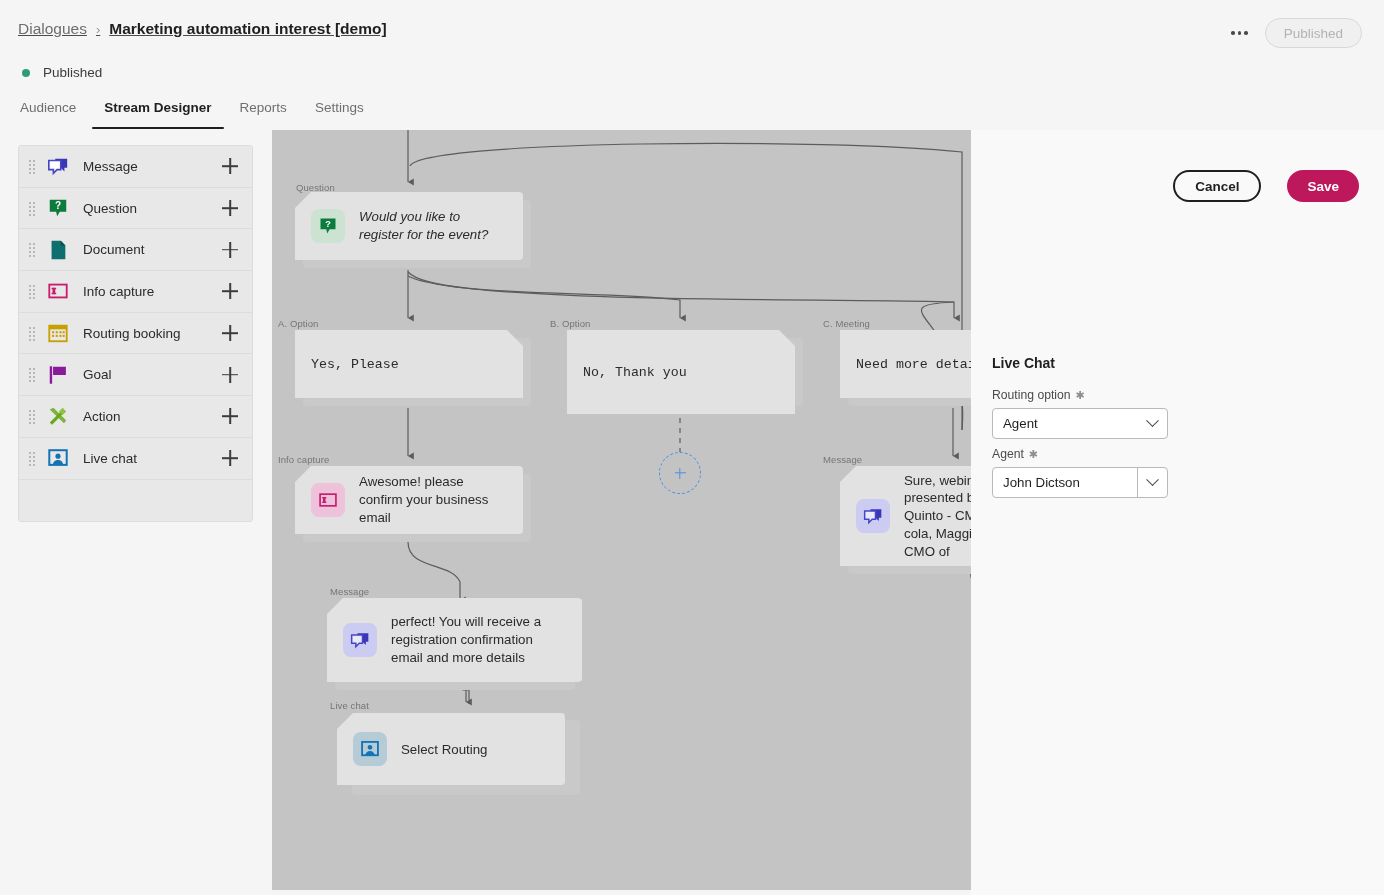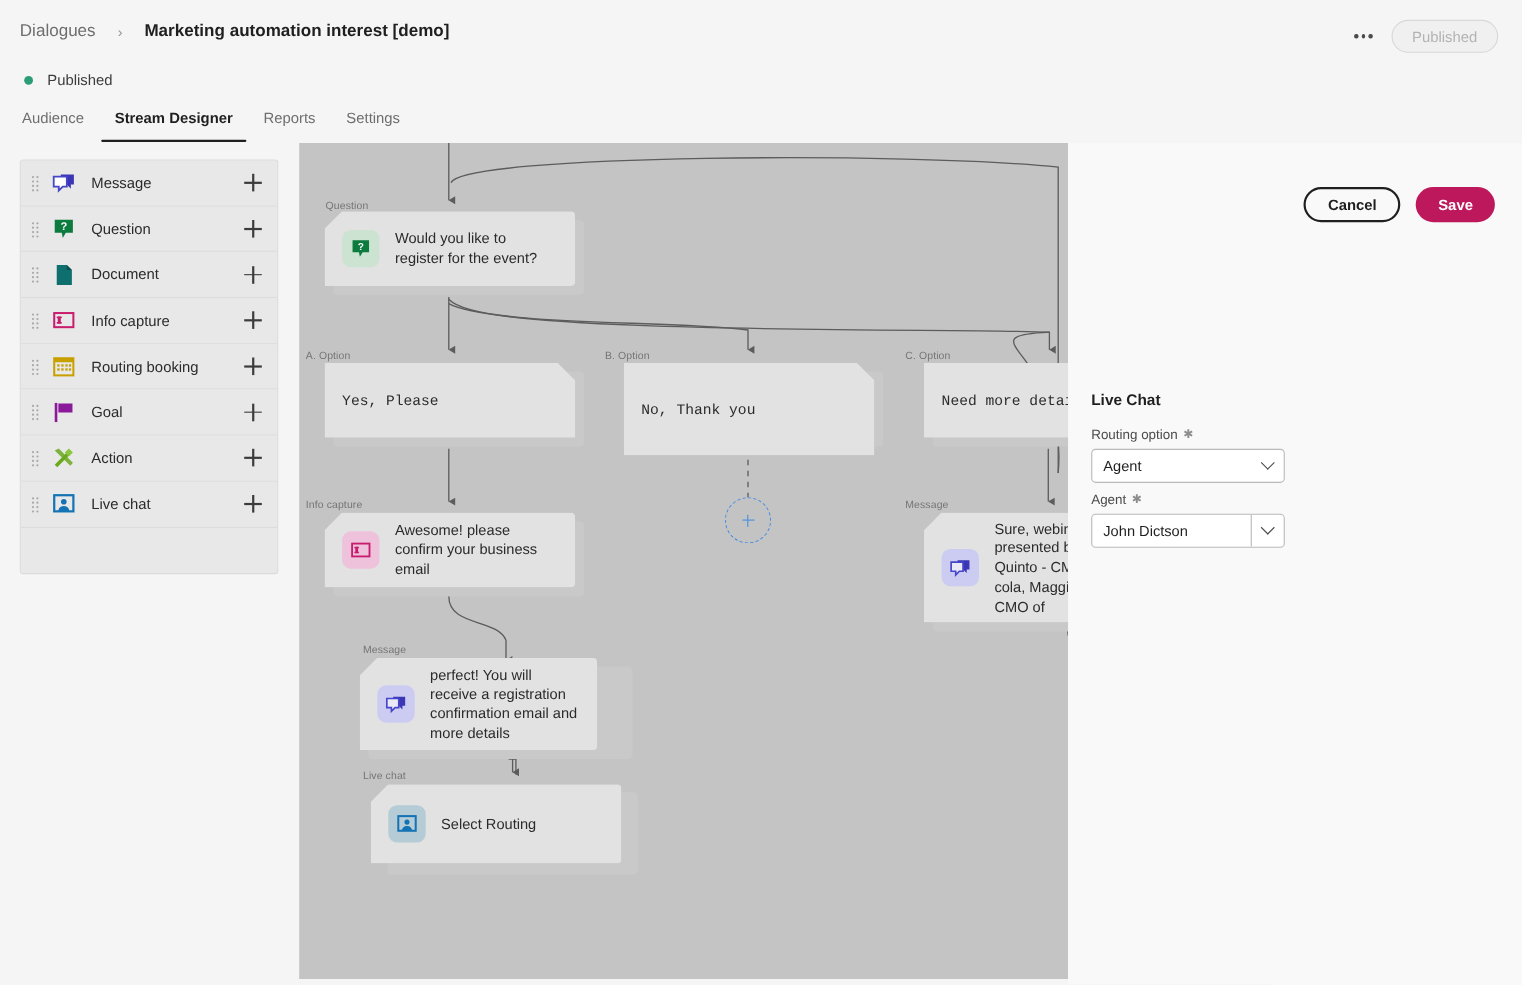--- a/index.html
+++ b/index.html
@@ -7,22 +7,22 @@
     width: 1384px; height: 895px;
     background: #f5f5f5;
     font-family: "Liberation Sans", sans-serif;
     overflow: hidden;
   }
   #app { position: relative; width: 1384px; height: 895px; background: #f5f5f5; }
 
   
   .breadcrumb {
     position: absolute; left: 18px; top: 20px;
-    display: flex; align-items: center; gap: 20px;
-    font-size: 15.5px; color: #4b4b4b;
+    display: flex; align-items: center; gap: 9px;
+    font-size: 15.5px; color: #4b4b4b; text-decoration: underline;
   }
   .breadcrumb .crumb-root { color: #6e6e6e; cursor: pointer; }
   .breadcrumb .crumb-sep { color: #959595; font-size: 13px; }
   .breadcrumb .crumb-current { color: #1f1f1f; font-weight: bold; }
 
   .header-actions {
     position: absolute; right: 22px; top: 18px;
     display: flex; align-items: center; gap: 12px;
   }
   .dots-btn {
@@ -141,21 +141,21 @@
   .add-circle .pl::after { top: 50%; left:0; right:0; height:1.4px; transform: translateY(-50%); }
 
   svg.links { position: absolute; left: 0; top: 0; width: 699px; height: 760px; pointer-events: none; }
 
   
   .rpanel {
     position: absolute; left: 971px; top: 0; width: 413px; height: 765px;
     background: #f9f9f9;
   }
   .rpanel-actions {
-    position: absolute; right: 25px; top: 40px; display: flex; gap: 14px; align-items: center;
+    position: absolute; right: 25px; top: 40px; display: flex; gap: 26px; align-items: center;
   }
   .btn {
     height: 32px; padding: 0 20px; border-radius: 16px; font-size: 13.5px;
     display: flex; align-items: center; justify-content: center; cursor: pointer;
     border: none; font-family: inherit;
   }
   .btn-cancel { background: transparent; border: 2px solid #1f1f1f; color: #1f1f1f; font-weight: bold; }
   .btn-save { background: #be185d; color: #fff; font-weight: bold; }
 
   .rp-title {
@@ -429,42 +429,42 @@
         <div class="node">
           <span class="node-type-label" style="left:24px; top:52px;">Question</span>
           <div class="node-shadow" style="left:31px; top:70px; width:228px; height:68px;"></div>
           <div class="node-card shape-content" style="left:23px; top:62px; width:228px; height:68px;">
             <span class="node-icon" style="background:#cce3d2;">
               <svg width="20" height="20" viewBox="0 0 24 24">
                 <path d="M3 3h18v13h-7l-3 5-1-5H3z" fill="#0d7a3e"></path>
                 <text x="12" y="13.5" font-size="11" font-weight="bold" fill="#fff" text-anchor="middle" font-family="Liberation Sans">?</text>
               </svg>
             </span>
-            <span class="node-text" style="width:150px;">Would you like to register for the event?</span>
+            <span class="node-text" style="width:150px;font-style:italic;">Would you like to register for the event?</span>
           </div>
         </div>
 
         <div class="node">
           <span class="node-type-label" style="left:6px; top:188px;">A. Option</span>
           <div class="node-shadow" style="left:31px; top:208px; width:228px; height:68px;"></div>
           <div class="node-card shape-option" style="left:23px; top:200px; width:228px; height:68px;">
             <span class="node-text-plain">Yes, Please</span>
           </div>
         </div>
 
         <div class="node">
           <span class="node-type-label" style="left:278px; top:188px;">B. Option</span>
           <div class="node-shadow" style="left:303px; top:208px; width:228px; height:68px;"></div>
           <div class="node-card shape-option" style="left:295px; top:200px; width:228px; height:84px;">
             <span class="node-text-plain">No, Thank you</span>
           </div>
         </div>
 
         <div class="node">
-          <span class="node-type-label" style="left:551px; top:188px;">C. Option</span>
+          <span class="node-type-label" style="left:551px; top:188px;">C. Meeting</span>
           <div class="node-shadow" style="left:576px; top:208px; width:228px; height:68px;"></div>
           <div class="node-card shape-option" style="left:568px; top:200px; width:228px; height:68px;">
             <span class="node-text-plain">Need more details</span>
           </div>
         </div>
 
         <div class="add-circle" style="left:387px; top:322px;">
           <span class="pl"></span>
         </div>
 
@@ -494,21 +494,21 @@
                 <path d="M2 6h13v10h-4l-4 4v-4H2z" fill="#e9e9f8" stroke="#4646c8" stroke-width="1.8"></path>
               </svg>
             </span>
             <span class="node-text" style="width:170px;">Sure, webinar will be presented by Marcos de Quinto - CMO of Coca cola, Maggie Twohill - CMO of</span>
           </div>
         </div>
 
         <div class="node">
           <span class="node-type-label" style="left:58px; top:456px;">Message</span>
           <div class="node-shadow" style="left:63px; top:476px; width:240px; height:84px;"></div>
-          <div class="node-card shape-content" style="left:55px; top:468px; width:216px; height:84px;">
+          <div class="node-card shape-content" style="left:55px; top:468px; width:255px; height:84px;">
             <span class="node-icon" style="background:#ccccf2;">
               <svg width="20" height="20" viewBox="0 0 24 24">
                 <path d="M9 4h13v10h-3v4l-4-4H9z" fill="#3b36b5"></path>
                 <path d="M2 6h13v10h-4l-4 4v-4H2z" fill="#e9e9f8" stroke="#4646c8" stroke-width="1.8"></path>
               </svg>
             </span>
             <span class="node-text" style="width:162px;">perfect! You will receive a registration confirmation email and more details</span>
           </div>
         </div>
 

